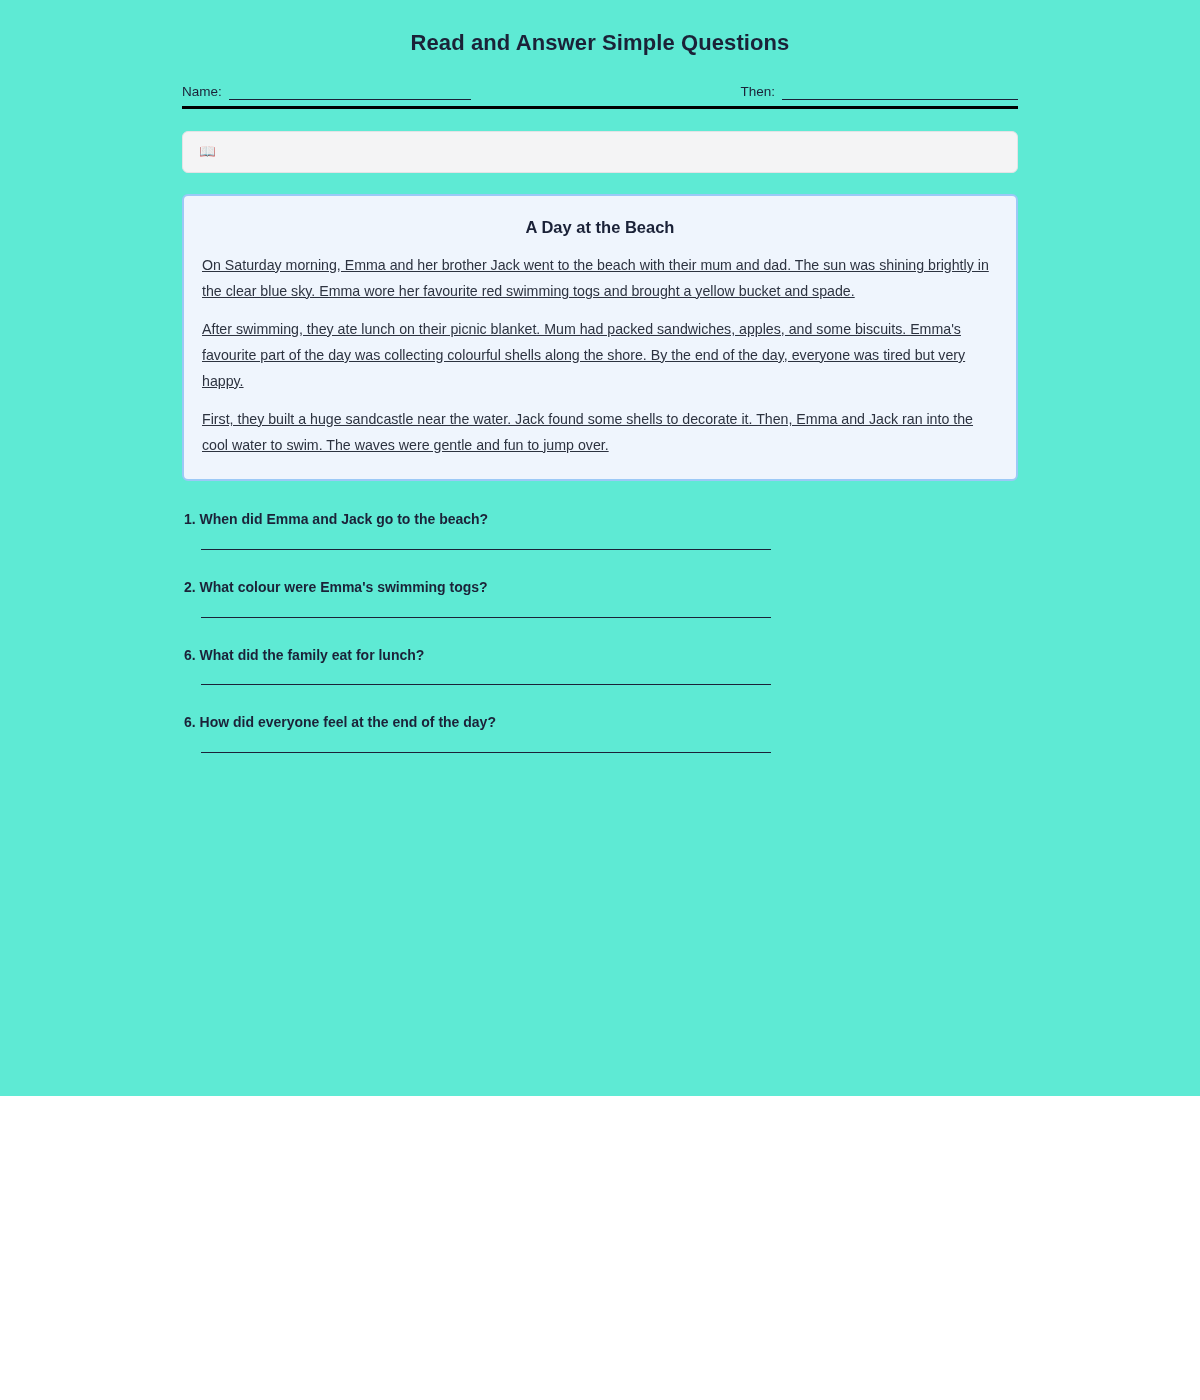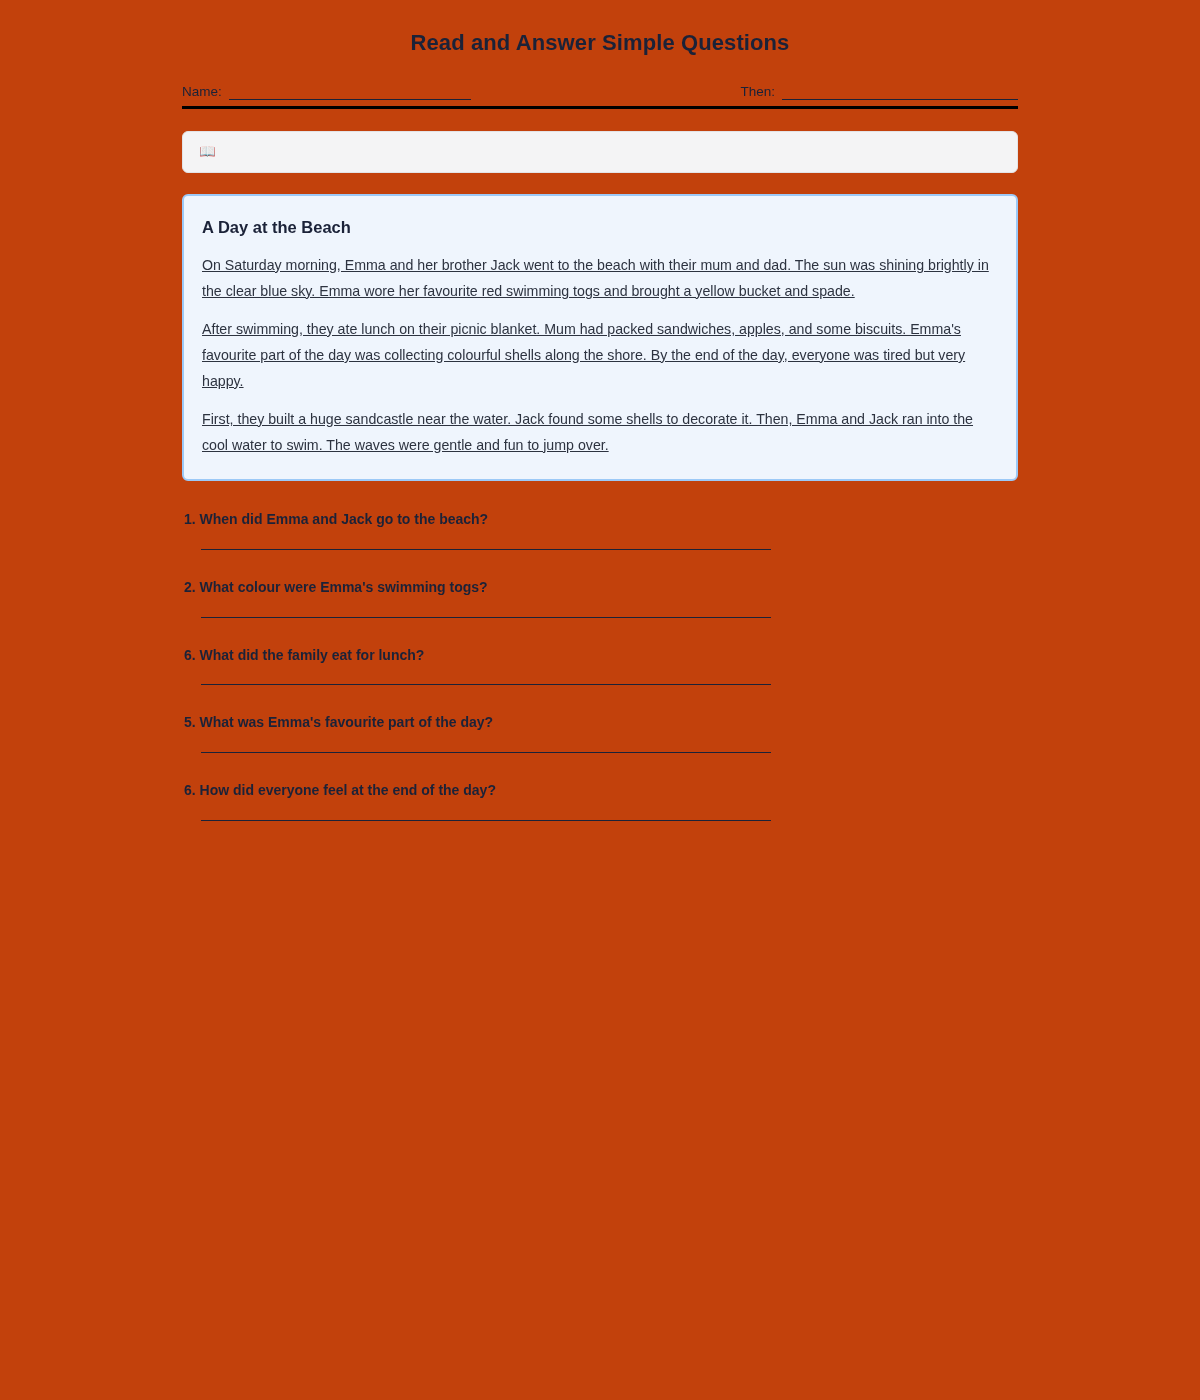--- a/index.html
+++ b/index.html
@@ -9,23 +9,23 @@
   }
   body {
     width: 1200px;
     height: 1400px;
     font-family: "Liberation Sans", sans-serif;
     color: #1b2238;
     -webkit-font-smoothing: antialiased;
   }
   .page {
     width: 1200px;
-    height: 1400px;
+    height: 1096px;
     position: relative;
-    background: #c2410c;
+    background: #5eead4;
     box-sizing: border-box;
   }
   .content {
     width: 836px;
     margin: 0 auto;
     padding-top: 30px;
     box-sizing: border-box;
   }
 
   
@@ -100,20 +100,21 @@
     background: #eff5fd;
     border: 2px solid #9cc9f7;
     border-radius: 6px;
     padding: 18px 18px 20px 18px;
     box-sizing: border-box;
     margin-bottom: 29px;
   }
   .passage-title {
     font-size: 16.5px;
     font-weight: bold;
+    text-align: center;
     color: #1b2238;
     margin: 4px 0 16px 0;
   }
   .passage-para {
     font-size: 14.2px;
     line-height: 1.83;
     color: #2d3340;
     margin: 0 0 12px 0;
     text-align: left;
     text-decoration: underline;
@@ -184,24 +185,20 @@
         <div class="question-text">2. What colour were Emma's swimming togs?</div>
         <div class="answer-line"></div>
       </div>
 
 
       <div class="question-block">
         <div class="question-text">6. What did the family eat for lunch?</div>
         <div class="answer-line"></div>
       </div>
 
-      <div class="question-block">
-        <div class="question-text">5. What was Emma's favourite part of the day?</div>
-        <div class="answer-line"></div>
-      </div>
 
       <div class="question-block">
         <div class="question-text">6. How did everyone feel at the end of the day?</div>
         <div class="answer-line"></div>
       </div>
 
     </div>
 
   </div>
 </div>

